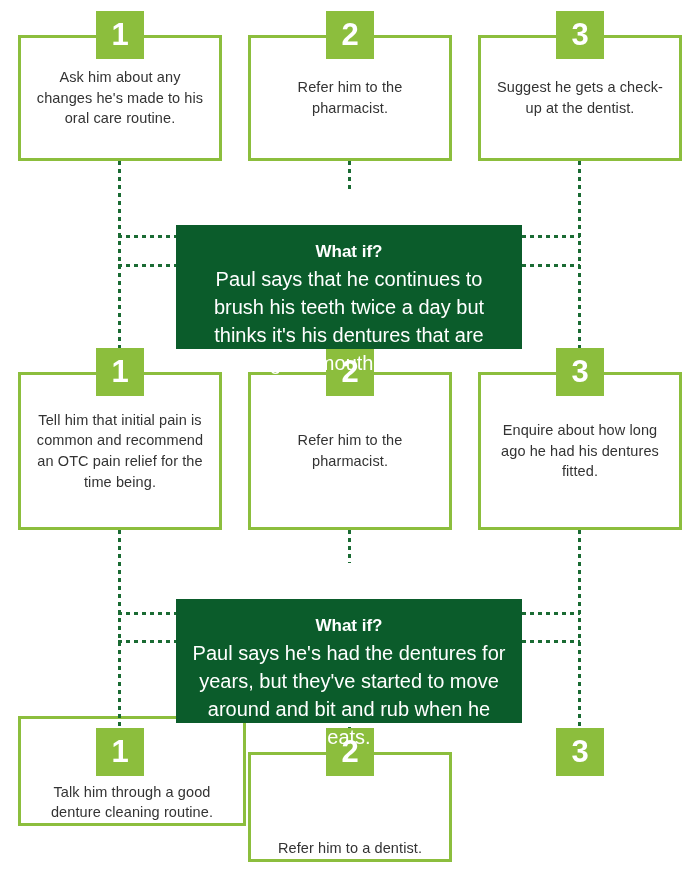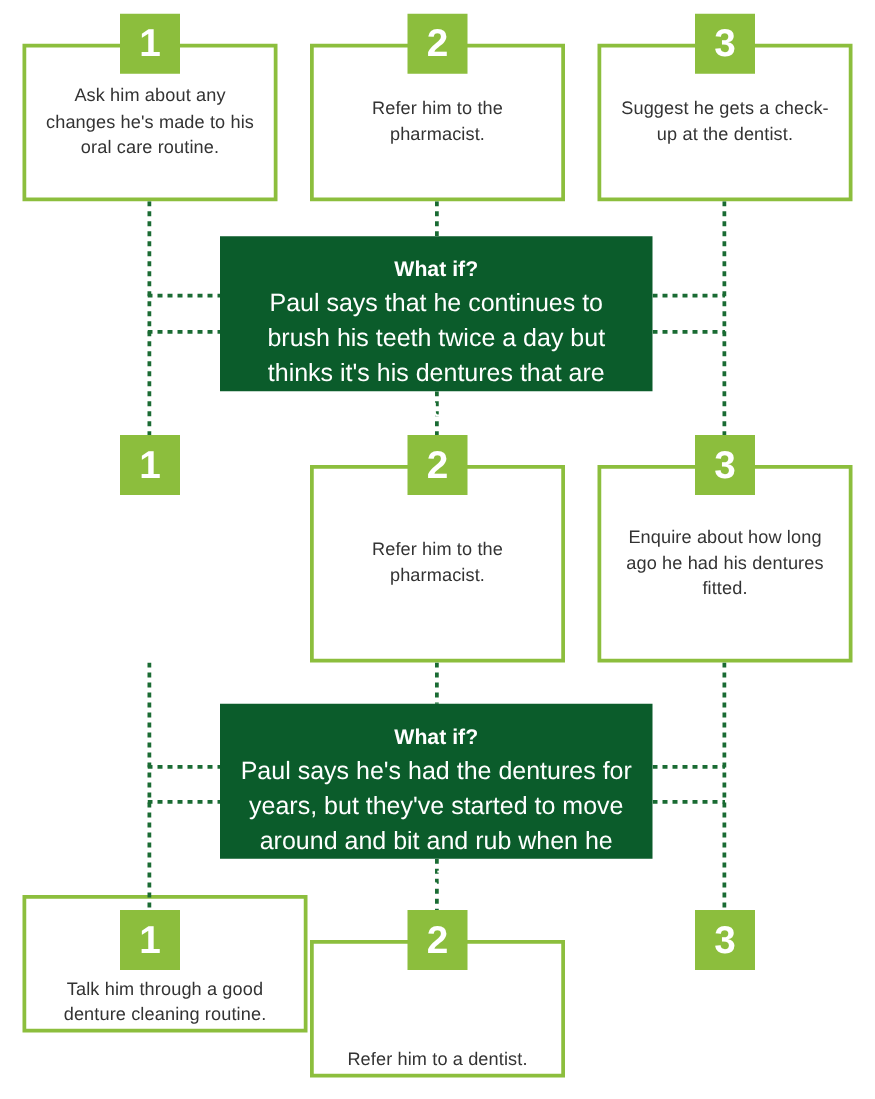--- a/index.html
+++ b/index.html
@@ -53,20 +53,21 @@
 
   
   .whatif {
     position: absolute;
     box-sizing: border-box;
     background: #0B5C2B;
     color: #ffffff;
     text-align: center;
     z-index: 6;
     padding: 16px 14px 0 14px;
+    margin-top: 36px;
   }
   .whatif-title {
     font-size: 17px;
     font-weight: bold;
     line-height: 1.3;
     margin-bottom: 2px;
   }
   .whatif-body {
     font-size: 20px;
     line-height: 1.4;
@@ -119,20 +120,23 @@
   <div class="dot-h" style="left:522px; top:235px; width:58px;"></div>
   <div class="dot-h" style="left:522px; top:264px; width:58px;"></div>
 
   <div class="whatif" style="left:176px; top:189px; width:346px; height:124px;">
     <div class="whatif-title">What if?</div>
     <div class="whatif-body">Paul says that he continues to brush his teeth twice a day but thinks it's his dentures that are making his mouth a little sore.</div>
   </div>
 
   <div class="dot-v" style="left:348px; top:313px; height:35px;"></div>
 
+  <div class="option-card" style="left:18px; top:372px; width:204px; height:158px;">
+    <div class="option-text">Tell him that initial pain is common and recommend an OTC pain relief for the time being.</div>
+  </div>
   <div class="badge" style="left:96px; top:348px;">1</div>
 
   <div class="option-card" style="left:248px; top:372px; width:204px; height:158px;">
     <div class="option-text">Refer him to the pharmacist.</div>
   </div>
   <div class="badge" style="left:326px; top:348px;">2</div>
 
   <div class="option-card" style="left:478px; top:372px; width:204px; height:158px;">
     <div class="option-text">Enquire about how long ago he had his dentures fitted.</div>
   </div>

